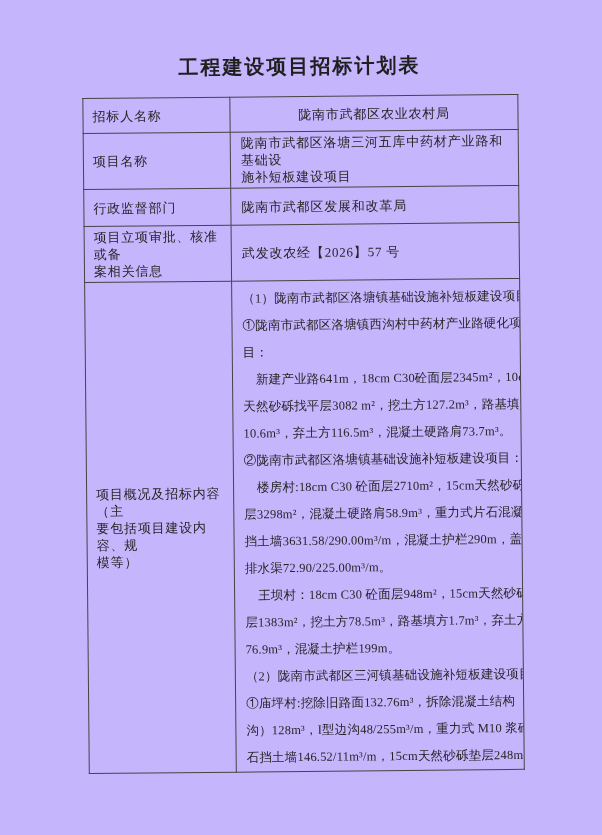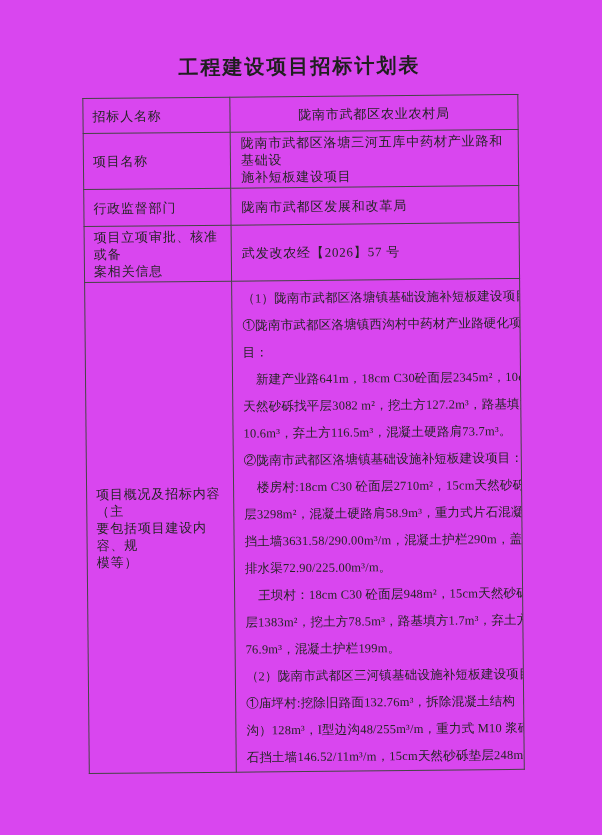--- a/index.html
+++ b/index.html
@@ -6,21 +6,21 @@
   body {
     width: 602px; height: 835px;
     background: #fcfcfa;
     font-family: "Liberation Serif", "DejaVu Serif", serif;
     color: #262626;
     overflow: hidden;
   }
   .page {
     position: relative;
     width: 602px; height: 835px;
-    background: #d946ef;
+    background: #c4b5fd;
     overflow: hidden;
   }
   .sheet {
     position: absolute; inset: 0;
     transform: rotate(-0.55deg);
     transform-origin: 50% 45%;
   }
   .title {
     position: absolute;
     left: 85px; top: 53px; width: 435px;

